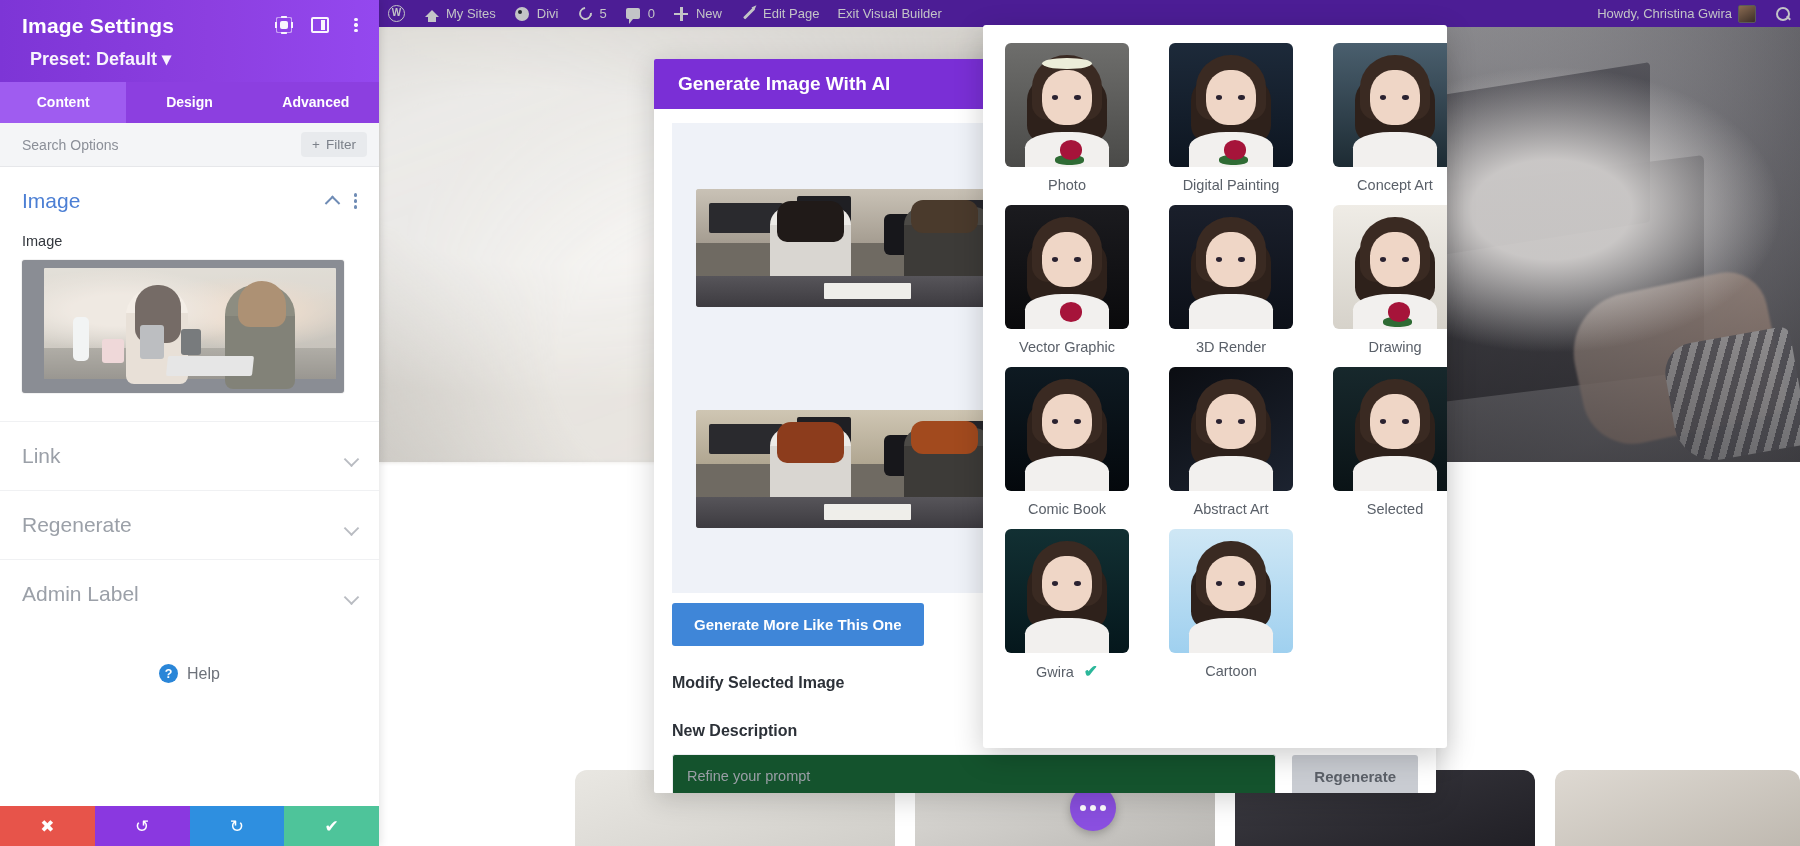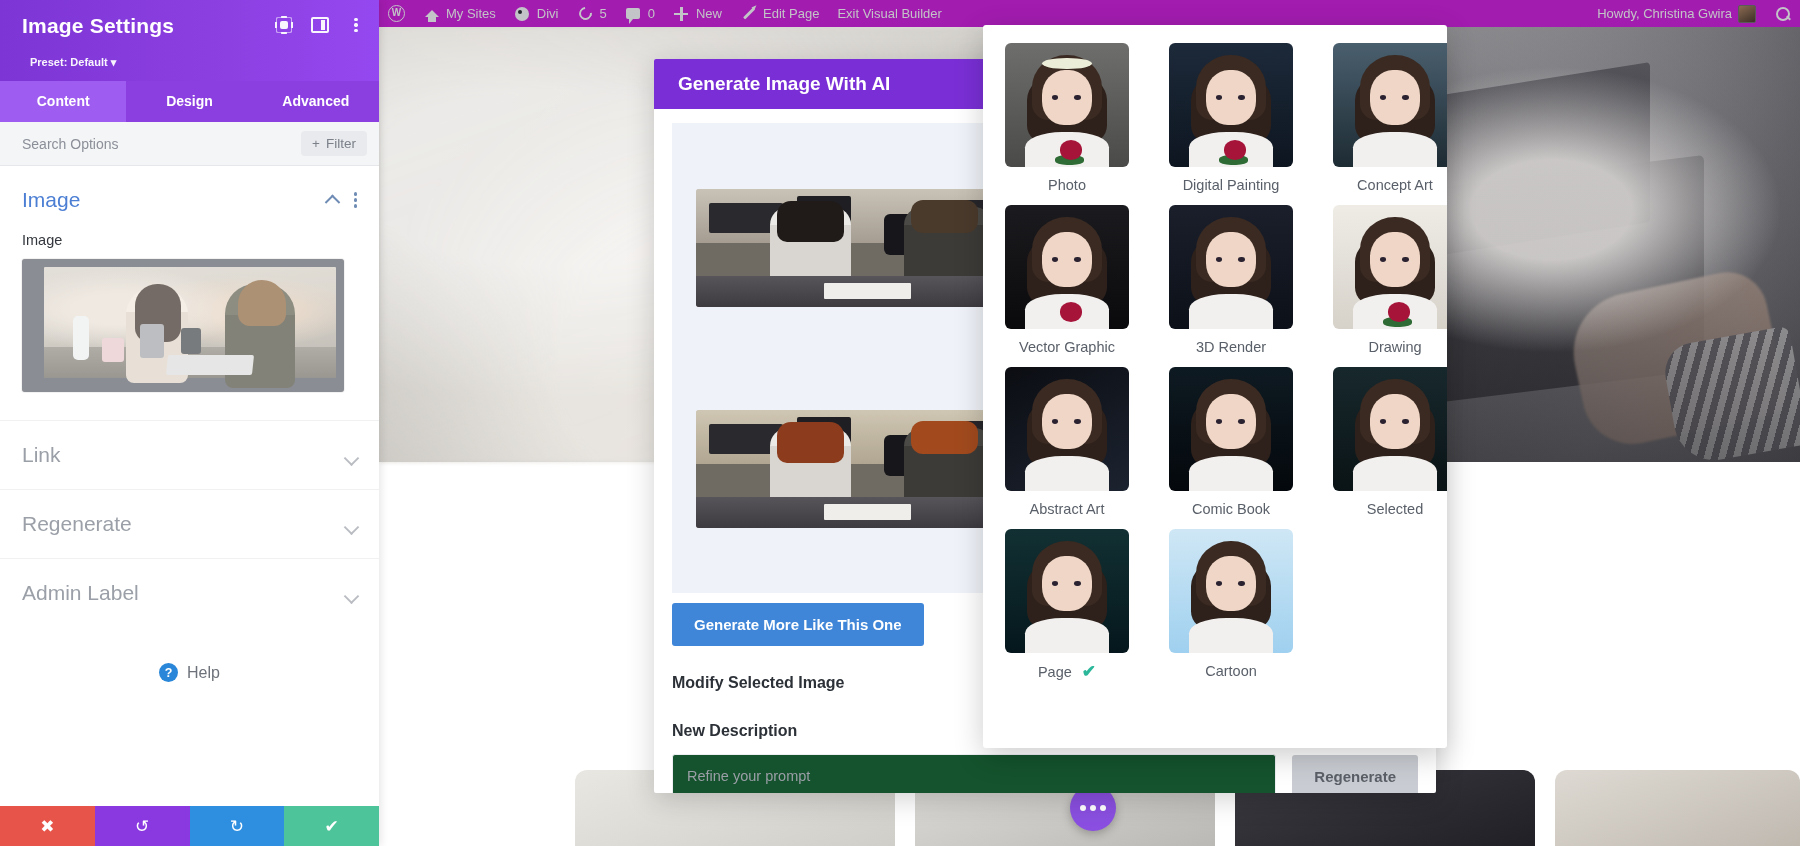--- a/index.html
+++ b/index.html
@@ -73,21 +73,21 @@
     position:absolute; top: 10px; height: 86px; border-radius: 12px 12px 0 0; overflow:hidden;
   }
   .bcard.c1 { left: 196px; width: 320px; background: linear-gradient(160deg,#e9e7e2,#cfcdc8); }
   .bcard.c2 { left: 536px; width: 300px; background: linear-gradient(160deg,#dedcd8,#b9b7b3); }
   .bcard.c3 { left: 856px; width: 300px; background: linear-gradient(160deg,#3c3b42,#1f1e24); }
   .bcard.c4 { left: 1176px; width: 245px; background: linear-gradient(160deg,#ded9d2,#bdb7ae); }
 
   
   .adminbar {
     position:absolute; left: 379px; top:0; width: 1421px; height: 27px;
-    background: #a21caf; color: #c3c4c7;
+    background: #4c1d95; color: #c3c4c7;
     display:flex; align-items:center; font-size: 13px; z-index: 40;
   }
   .ab-item { display:flex; align-items:center; gap:6px; padding: 0 9px; height:27px; color:#c3c4c7; white-space:nowrap; }
   .ab-item .ab-ico { display:inline-flex; align-items:center; justify-content:center; width:17px; height:17px; }
   .ab-spacer { flex:1; }
   .wp-logo-circ {
     width:17px;height:17px;border-radius:50%;border:1.6px solid #c3c4c7;position:relative;
     display:inline-block;
   }
   .wp-logo-circ::after{
@@ -115,21 +115,21 @@
   .sidebar {
     position:absolute; left:0; top:0; width: 379px; height: 846px;
     background:#fff; z-index: 60; box-shadow: 2px 0 8px rgba(0,0,0,.10);
     display:flex; flex-direction:column;
   }
   .sb-header {
     background: linear-gradient(90deg,#7d35d6 0%,#8c3fe0 55%,#9448ef 100%);
     padding: 14px 18px 12px 22px; color:#fff; position:relative;
   }
   .sb-title { font-size: 21px; font-weight: 700; letter-spacing:.2px; }
-  .sb-preset { font-size: 11px; font-weight:700; margin-top: 18px; opacity:.95;padding-left:8px; }
+  .sb-preset { font-size: 18px; font-weight:700; margin-top: 10px; opacity:.95;padding-left:8px; }
   .sb-head-icons { position:absolute; right: 14px; top: 16px; display:flex; gap:18px; align-items:center; }
   .hico { width:18px;height:18px; position:relative; opacity:.95; }
   .hico-focus::before{content:"";position:absolute;inset:0;border:2px solid #fff;border-radius:3px;
     clip-path: polygon(0 0,34% 0,34% 8%,8% 8%,8% 34%,0 34%, 0 66%, 8% 66%, 8% 92%, 34% 92%, 34% 100%, 0 100%, 100% 100%, 66% 100%, 66% 92%, 92% 92%, 92% 66%, 100% 66%, 100% 34%, 92% 34%, 92% 8%, 66% 8%, 66% 0, 100% 0);}
   .hico-focus::after{content:"";position:absolute;left:5px;top:5px;width:8px;height:8px;background:#fff;border-radius:2px;}
   .hico-panel::before{content:"";position:absolute;inset:1px 0;border:2px solid #fff;border-radius:2px;}
   .hico-panel::after{content:"";position:absolute;left:10px;top:4px;width:4px;height:10px;background:#fff;}
   .hico-dots{display:flex;flex-direction:column;gap:2.5px;align-items:center;justify-content:center;}
   .hico-dots i{width:3.3px;height:3.3px;background:#fff;border-radius:50%;display:block;}
 
@@ -606,51 +606,51 @@
               <div class="leaf"></div>
               <div class="rose"></div>
             </div>
         </div>
         <div class="style-label-row">
           <span class="style-label">Drawing</span>
         </div>
       </div>
 
       <div class="style-cell">
+        <div class="style-img bg-comic">
+          <div class="pt">
+              <div class="hairback hair-dark"></div>
+              <div class="hair hair-dark"></div>
+              <div class="face"></div>
+              <div class="eyeL"></div>
+              <div class="eyeR"></div>
+              <div class="body body-teal"></div>
+            </div>
+        </div>
+        <div class="style-label-row">
+          <span class="style-label">Comic Book</span>
+        </div>
+      </div>
+
+      <div class="style-cell">
         <div class="style-img bg-abstract">
           <div class="pt">
               <div class="hairback hair-fire"></div>
               <div class="hair hair-fire"></div>
               <div class="face"></div>
               <div class="eyeL"></div>
               <div class="eyeR"></div>
               <div class="body body-white"></div>
             </div>
         </div>
         <div class="style-label-row">
           <span class="style-label">Abstract Art</span>
         </div>
       </div>
 
-      <div class="style-cell">
-        <div class="style-img bg-comic">
-          <div class="pt">
-              <div class="hairback hair-dark"></div>
-              <div class="hair hair-dark"></div>
-              <div class="face"></div>
-              <div class="eyeL"></div>
-              <div class="eyeR"></div>
-              <div class="body body-teal"></div>
-            </div>
-        </div>
-        <div class="style-label-row">
-          <span class="style-label">Comic Book</span>
-        </div>
-      </div>
-
 
       <div class="style-cell">
         <div class="style-img bg-paint">
           <div class="pt">
               <div class="hairback hair-fire"></div>
               <div class="hair hair-fire"></div>
               <div class="face"></div>
               <div class="eyeL"></div>
               <div class="eyeR"></div>
               <div class="body body-white"></div>
@@ -666,21 +666,21 @@
           <div class="pt">
               <div class="hairback hair-teal"></div>
               <div class="hair hair-teal"></div>
               <div class="face"></div>
               <div class="eyeL"></div>
               <div class="eyeR"></div>
               <div class="body body-teal"></div>
             </div>
         </div>
         <div class="style-label-row">
-          <span class="style-label">Page</span>
+          <span class="style-label">Gwira</span>
           <span class="tick">✔</span>
         </div>
       </div>
 
       <div class="style-cell">
         <div class="style-img bg-cartoon">
           <div class="pt">
               <div class="hairback hair-cartoon"></div>
               <div class="hair hair-cartoon"></div>
               <div class="face"></div>

